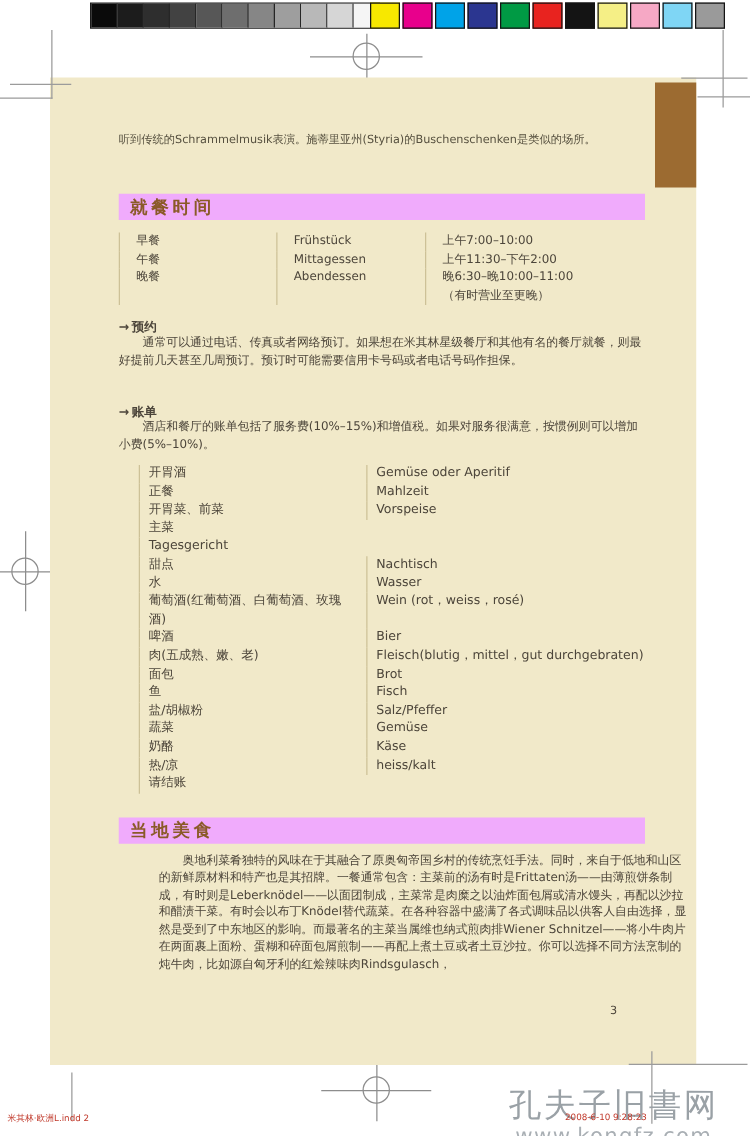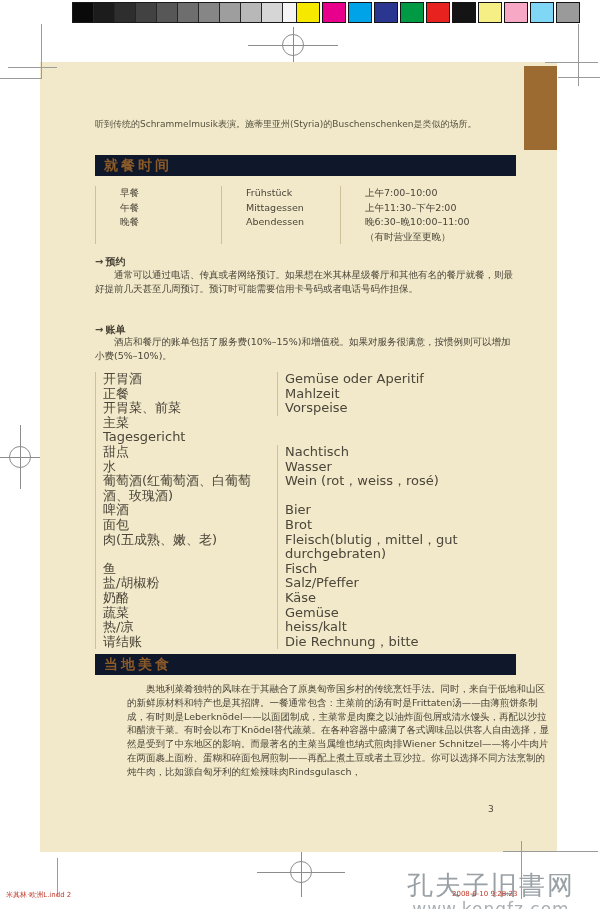--- a/index.html
+++ b/index.html
@@ -18,45 +18,45 @@
   .reg{position:absolute;}
   .reg .rh{position:absolute;left:0;right:0;top:50%;height:1px;background:#8d8d8d;}
   .reg .rv{position:absolute;top:0;bottom:0;left:50%;width:1px;background:#8d8d8d;}
   .reg .rc{position:absolute;left:50%;top:50%;width:20px;height:20px;margin:-11px 0 0 -11px;border:1.5px solid #8d8d8d;border-radius:50%;background:transparent;}
   .cl{position:absolute;background:#9b9b9b;z-index:5;}
 
   
   .page{position:absolute;left:40px;top:62px;width:517px;height:790px;background:#f1e9c9;z-index:1;}
   .tab{position:absolute;left:484px;top:4px;width:33px;height:84px;background:#9c6b31;}
 
-  .intro{position:absolute;left:55px;top:56px;width:424px;margin:0;font-size:9px;line-height:13px;color:#56503f;}
-
-  .secbar{position:absolute;left:55px;width:421px;height:21px;background:#0f172a;}
+  .intro{position:absolute;left:55px;top:44px;width:424px;margin:0;font-size:9px;line-height:13px;color:#56503f;}
+
+  .secbar{position:absolute;left:55px;width:421px;height:21px;background:#f0abfc;}
   .secbar span{display:inline-block;padding-left:9px;font-size:14px;font-weight:bold;letter-spacing:3px;line-height:21px;color:#8a5a28;}
   .secbar.s1{top:93px;}
   .secbar.s2{top:592px;}
 
   .mealtable{position:absolute;left:55px;top:124px;width:421px;}
   .mrow{display:grid;grid-template-columns:126px 119px 1fr;}
-  .mrow>div{border-left:1px solid #cdc197;padding-left:24px;font-size:9.5px;line-height:14.5px;color:#4c453a;}
+  .mrow>div{border-left:1px solid #cdc197;padding-left:13px;font-size:9.5px;line-height:14.5px;color:#4c453a;}
   .mc3{white-space:pre-line;}
 
   .sub{position:absolute;left:55px;font-size:10px;font-weight:bold;color:#4c453a;}
   .sub .arr{margin-right:2px;font-weight:bold;color:#4c453a;}
   .sub.resv{top:193px;}
   .sub.bill{top:261px;}
 
   .para{position:absolute;left:55px;width:424px;margin:0;font-size:9.5px;line-height:13.5px;color:#4c453a;text-indent:2em;}
   .p-resv{top:206px;}
   .p-bill{top:273px;}
   .p-food{top:620px;line-height:13.8px;margin-left:32px;}
 
   .vocab{position:absolute;left:55px;top:310px;width:421px;}
   .vrow{display:grid;grid-template-columns:182px 1fr;}
-  .vrow>div{border-left:1px solid #cdc197;padding-left:7px;font-size:13px;line-height:14.6px;color:#4c453a;}
+  .vrow>div{border-left:1px solid #cdc197;padding-left:7px;font-size:10px;line-height:14.6px;color:#4c453a;margin-left:16px;}
 
   .pageno{position:absolute;left:448px;top:742px;font-size:9px;color:#4c453a;}
 
   
   .wm{position:absolute;left:385px;top:838px;width:212px;text-align:center;z-index:6;}
   .wm .w1{font-family:"DejaVu Serif",serif;font-size:26px;letter-spacing:2px;color:#9aa1a6;line-height:30px;margin-top:32px;}
   .wm .w2{font-size:17px;letter-spacing:1px;color:#a9afb4;line-height:19px;}
   .pfoot{position:absolute;top:890px;font-size:7px;color:#c0392b;z-index:6;}
   .pfoot.l{left:6px;}
   .pfoot.r{left:452px;}
@@ -199,57 +199,56 @@
           <div class="vc1">葡萄酒(红葡萄酒、白葡萄酒、玫瑰酒)</div>
           <div class="vc2">Wein (rot，weiss，rosé)</div>
         </div>
 
         <div class="vrow">
           <div class="vc1">啤酒</div>
           <div class="vc2">Bier</div>
         </div>
 
         <div class="vrow">
+          <div class="vc1">肉(五成熟、嫩、老)</div>
+          <div class="vc2">Fleisch(blutig，mittel，gut durchgebraten)</div>
+        </div>
+
+        <div class="vrow">
           <div class="vc1">面包</div>
           <div class="vc2">Brot</div>
         </div>
 
         <div class="vrow">
-          <div class="vc1">肉(五成熟、嫩、老)</div>
-          <div class="vc2">Fleisch(blutig，mittel，gut durchgebraten)</div>
-        </div>
-
-        <div class="vrow">
           <div class="vc1">鱼</div>
           <div class="vc2">Fisch</div>
         </div>
 
         <div class="vrow">
           <div class="vc1">盐/胡椒粉</div>
           <div class="vc2">Salz/Pfeffer</div>
         </div>
 
         <div class="vrow">
+          <div class="vc1">蔬菜</div>
+          <div class="vc2">Gemüse</div>
+        </div>
+
+        <div class="vrow">
           <div class="vc1">奶酪</div>
           <div class="vc2">Käse</div>
         </div>
 
         <div class="vrow">
-          <div class="vc1">蔬菜</div>
-          <div class="vc2">Gemüse</div>
-        </div>
-
-        <div class="vrow">
           <div class="vc1">热/凉</div>
           <div class="vc2">heiss/kalt</div>
         </div>
 
         <div class="vrow">
           <div class="vc1">请结账</div>
-          <div class="vc2">Die Rechnung，bitte</div>
         </div>
       </div>
 
     <div class="secbar s2">
       <span>当地美食</span>
     </div>
     <p class="para p-food">奥地利菜肴独特的风味在于其融合了原奥匈帝国乡村的传统烹饪手法。同时，来自于低地和山区的新鲜原材料和特产也是其招牌。一餐通常包含：主菜前的汤有时是Frittaten汤——由薄煎饼条制成，有时则是Leberknödel——以面团制成，主菜常是肉糜之以油炸面包屑或清水馒头，再配以沙拉和醋渍干菜。有时会以布丁Knödel替代蔬菜。在各种容器中盛满了各式调味品以供客人自由选择，显然是受到了中东地区的影响。而最著名的主菜当属维也纳式煎肉排Wiener Schnitzel——将小牛肉片在两面裹上面粉、蛋糊和碎面包屑煎制——再配上煮土豆或者土豆沙拉。你可以选择不同方法烹制的炖牛肉，比如源自匈牙利的红烩辣味肉Rindsgulasch，</p>
 
     <div class="pageno">3</div>
   </div>

